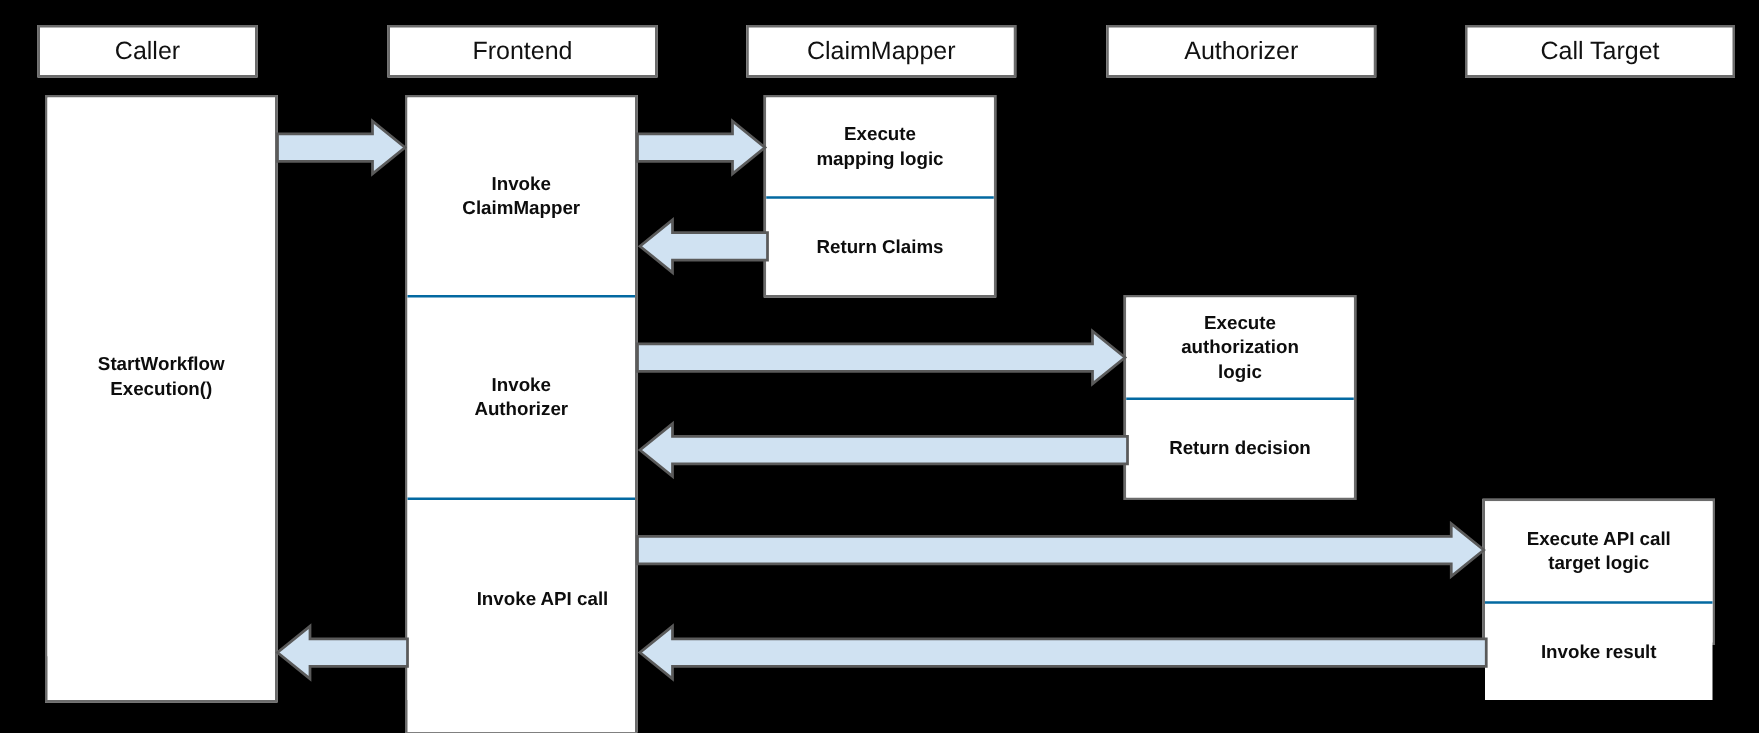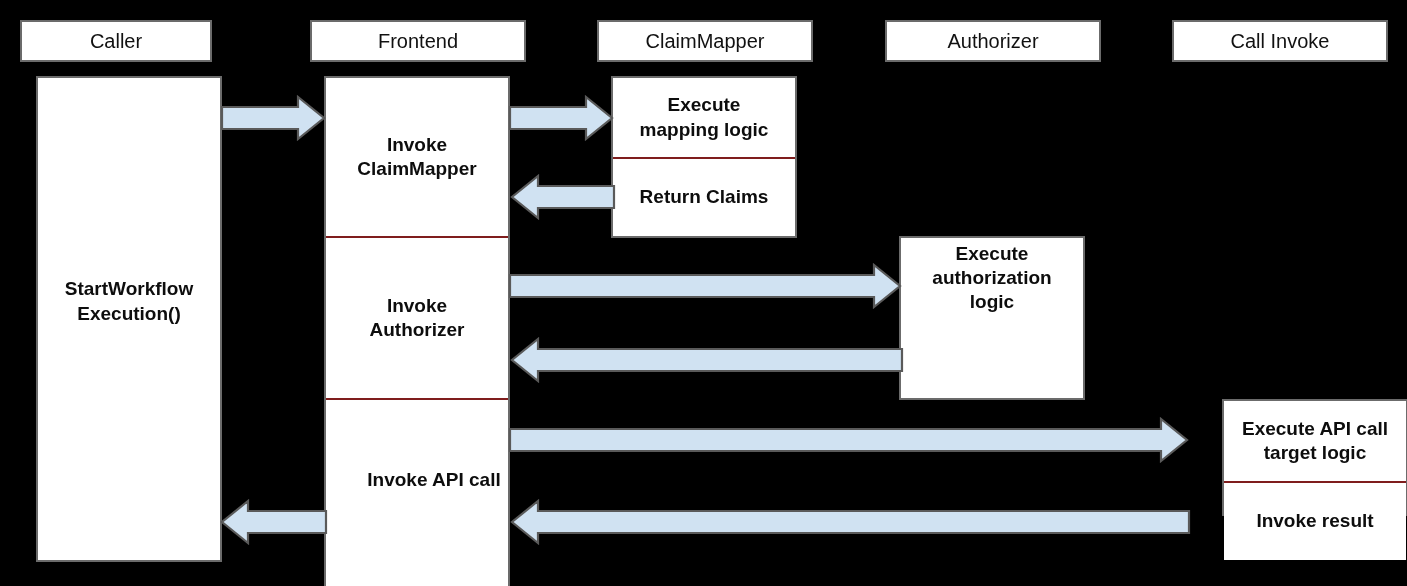--- a/index.html
+++ b/index.html
@@ -11,47 +11,47 @@
   .lh{position:absolute;background:#fff;border:2px solid #6b6b6b;
       box-sizing:border-box;display:flex;align-items:center;
       justify-content:center;font-size:20px;color:#111;font-weight:400;}
 
   
   .abox{position:absolute;background:#fff;border:2px solid #6b6b6b;
         box-sizing:border-box;}
   .acell{position:absolute;left:0;right:0;background:#fff;
          box-sizing:border-box;display:flex;align-items:center;
          justify-content:center;text-align:center;
-         font-size:19px;font-weight:bold;color:#0d0d0d;line-height:1.28;
+         font-size:15px;font-weight:bold;color:#0d0d0d;line-height:1.28;
          padding:0 6px;}
-  .acell.divtop{border-top:2px solid #7f1d1d;align-items:center;}
+  .acell.divtop{border-top:2px solid #0369a1;align-items:center;}
 
   
   .arrow{position:absolute;}
   .arrow svg{display:block;overflow:visible;}
 </style>
 </head>
 <body>
 
 <div id="stage">
 
-  <div class="lh" style="left:20px;top:20px;width:192px;height:42px;">
+  <div class="lh" style="left:30px;top:20px;width:176px;height:42px;">
     <span>Caller</span>
   </div>
   <div class="lh" style="left:310px;top:20px;width:216px;height:42px;justify-content:center;">
     <span>Frontend</span>
   </div>
   <div class="lh" style="left:597px;top:20px;width:216px;height:42px;">
     <span>ClaimMapper</span>
   </div>
   <div class="lh" style="left:885px;top:20px;width:216px;height:42px;">
     <span>Authorizer</span>
   </div>
   <div class="lh" style="left:1172px;top:20px;width:216px;height:42px;">
-    <span>Call Invoke</span>
+    <span>Call Target</span>
   </div>
 
   <div class="abox" style="left:36px;top:76px;width:186px;height:486px;">
     <div class="acell" style="top:0;height:447px;">
       <span>StartWorkflow<br>Execution()</span>
     </div>
   </div>
 
   <div class="abox" style="left:324px;top:76px;width:186px;height:586px;">
     <div class="acell" style="top:0;height:158px;">
@@ -71,23 +71,26 @@
     </div>
     <div class="acell divtop" style="top:79px;height:79px;">
       <span>Return Claims</span>
     </div>
   </div>
 
   <div class="abox" style="left:899px;top:236px;width:186px;height:164px;">
     <div class="acell" style="top:0;height:80px;">
       <span>Execute<br>authorization<br>logic</span>
     </div>
+    <div class="acell divtop" style="top:80px;height:80px;">
+      <span>Return decision</span>
+    </div>
   </div>
 
-  <div class="abox" style="left:1186px;top:399px;width:186px;height:117px;margin-left:36px;">
+  <div class="abox" style="left:1186px;top:399px;width:186px;height:117px;">
     <div class="acell" style="top:0;height:80px;">
       <span>Execute API call<br>target logic</span>
     </div>
     <div class="acell divtop" style="top:80px;height:79px;">
       <span>Invoke result</span>
     </div>
   </div>
 
   <div class="arrow" style="left:222px;top:95px;width:104px;height:46px;">
     <svg width="104" height="46" viewBox="0 0 104 46" preserveAspectRatio="none">

